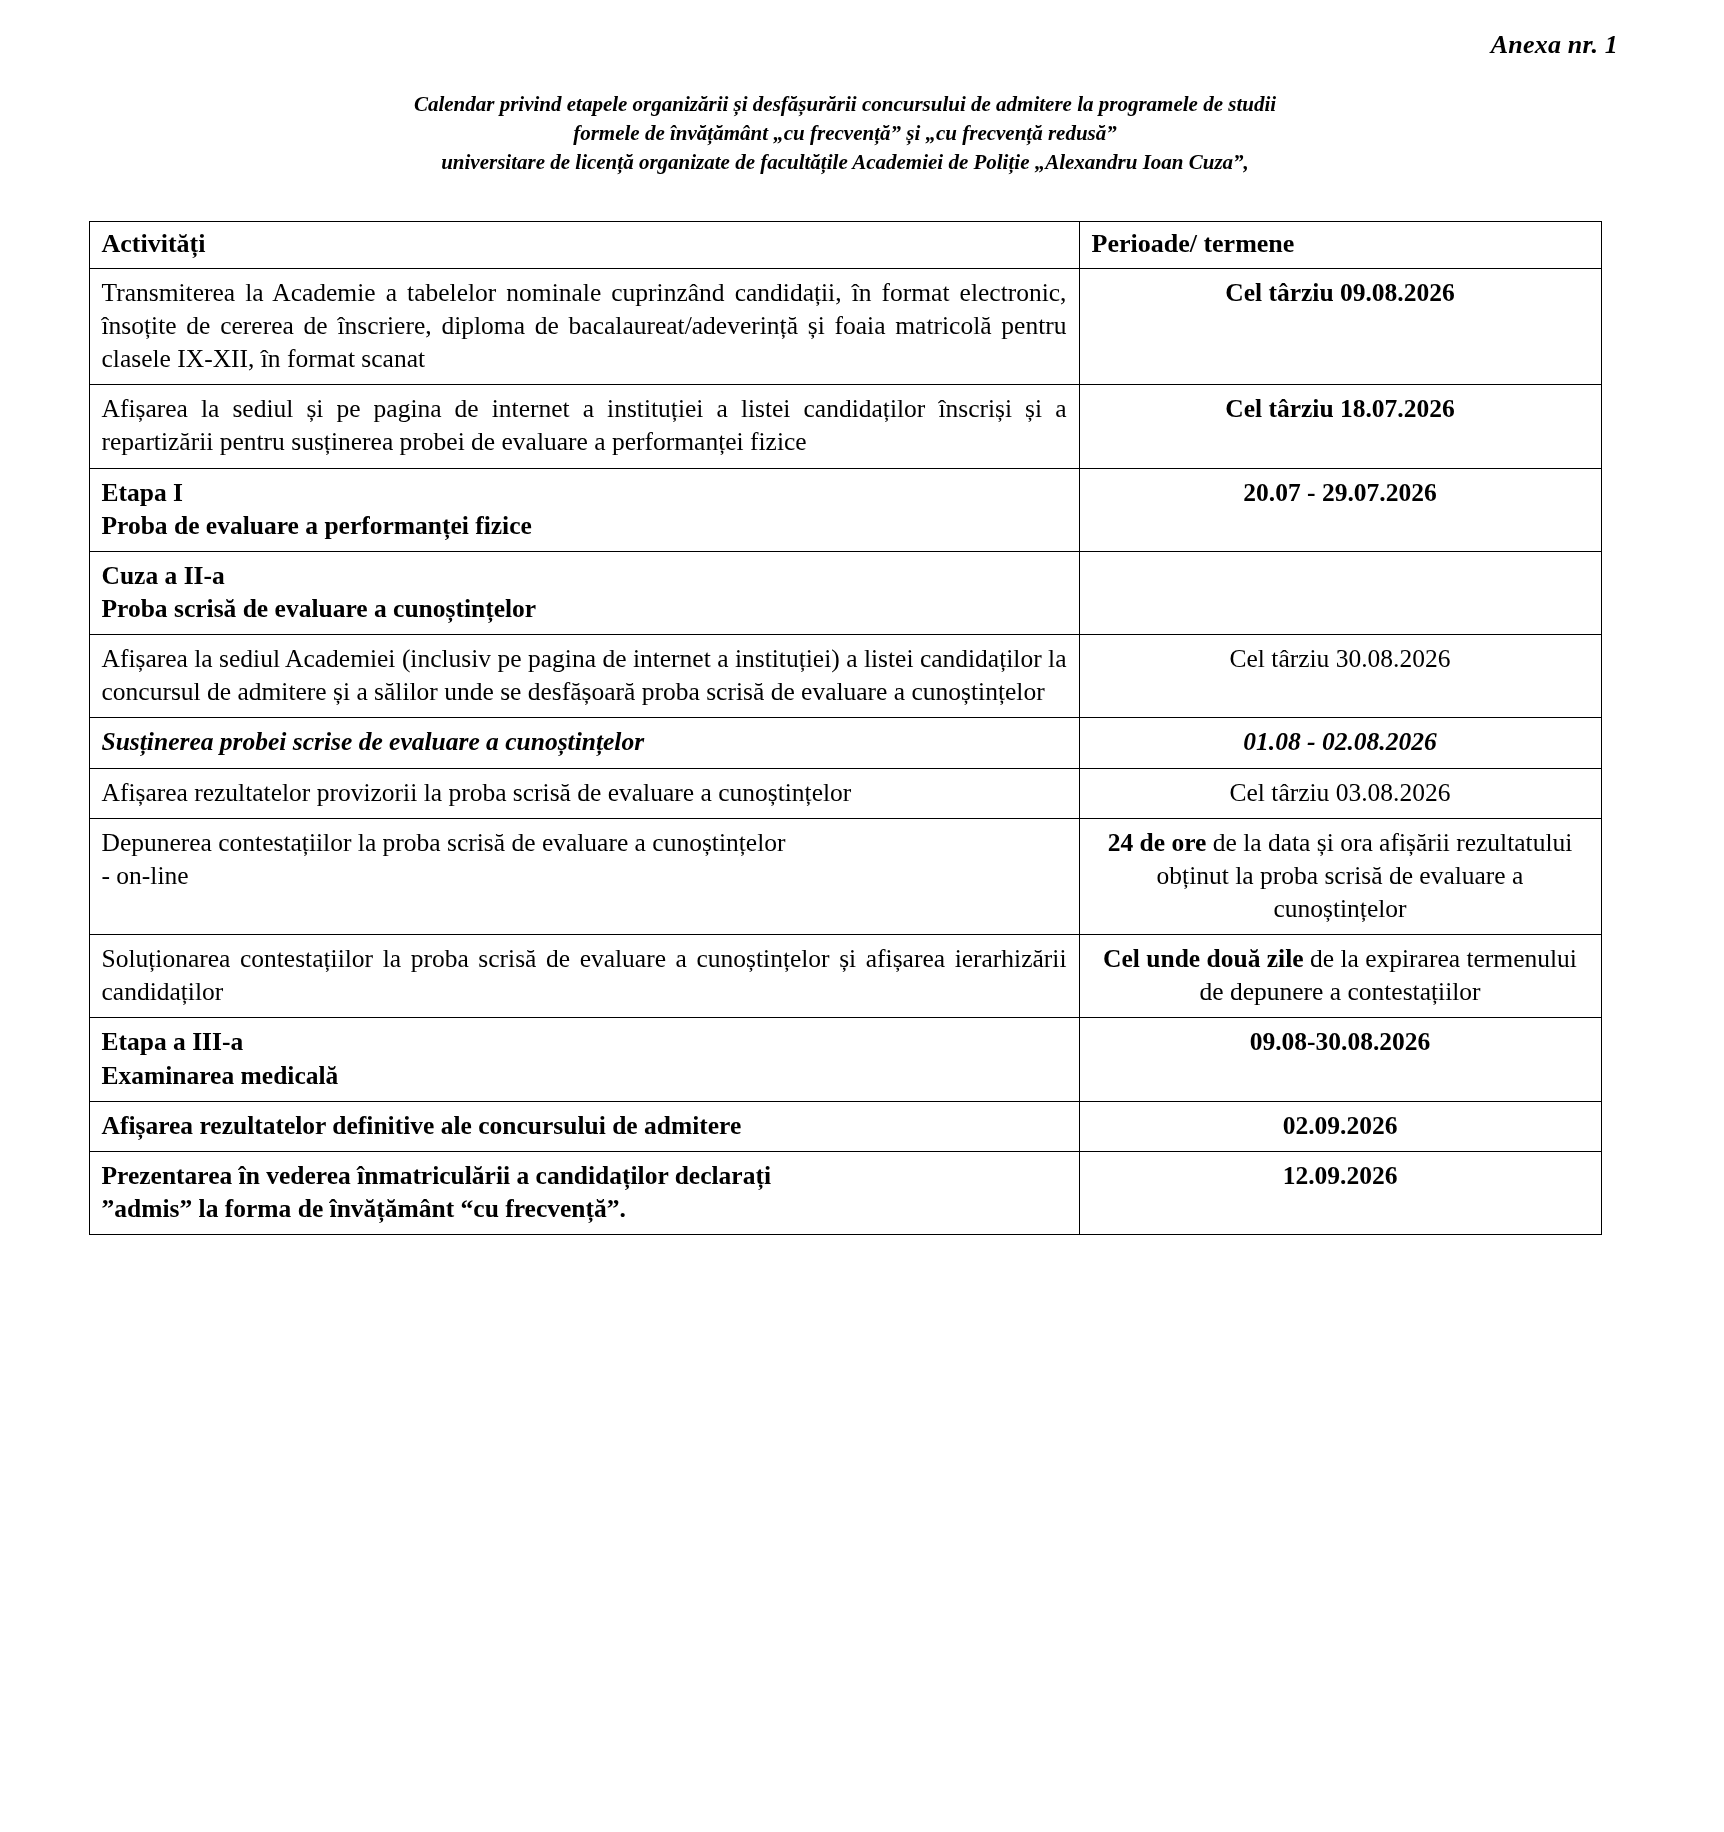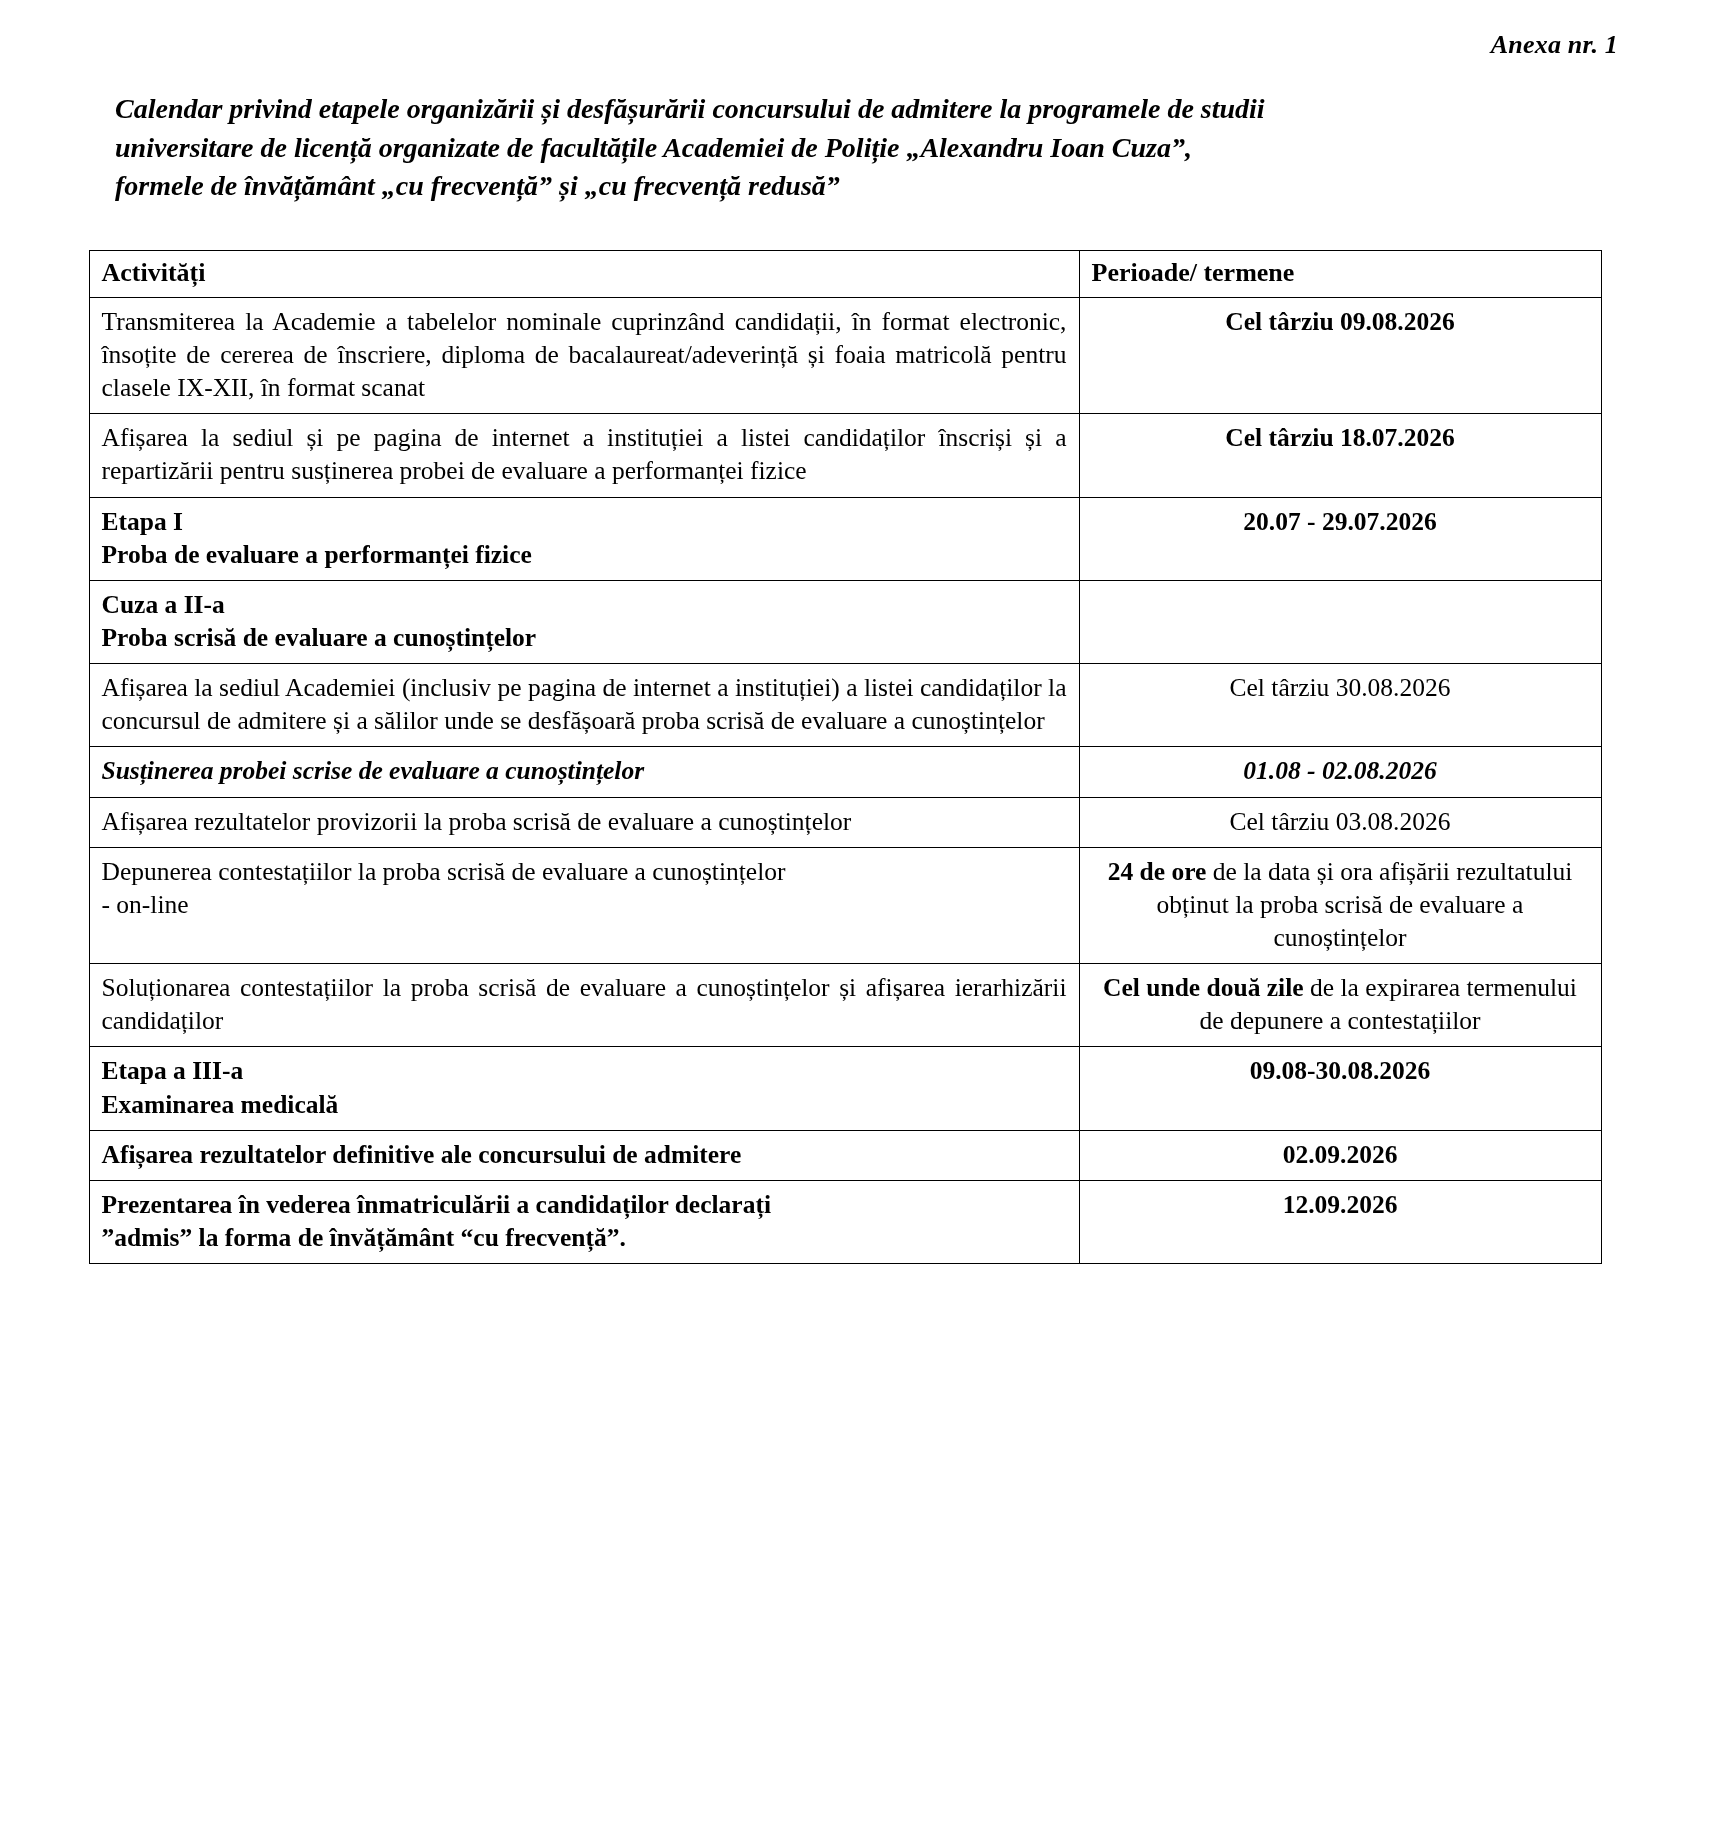--- a/index.html
+++ b/index.html
@@ -22,23 +22,24 @@
   }
   .annex-label {
     text-align: right;
     font-weight: bold;
     font-style: italic;
     font-size: 26px;
     letter-spacing: 0.2px;
     margin: 8px 28px 0 0;
   }
   .doc-title {
+    text-align: center;
     font-weight: bold;
     font-style: italic;
-    font-size: 28px;
+    font-size: 21px;
     line-height: 1.38;
     margin: 30px auto 0 auto;
     width: 1460px;
   }
   .doc-title .t-line { display: block; }
 
   table.calendar {
     border-collapse: collapse;
     margin: 44px auto 0 auto;
     width: 1512px;
@@ -88,22 +89,22 @@
 </style>
 </head>
 <body>
 
 <div class="page">
 
   <div class="annex-label">Anexa nr. 1</div>
 
   <div class="doc-title">
     <span class="t-line">Calendar privind etapele organizării și desfășurării concursului de admitere la programele de studii</span>
+    <span class="t-line">formele de învățământ „cu frecvență” și „cu frecvență redusă”</span>
     <span class="t-line">universitare de licență organizate de facultățile Academiei de Poliție „Alexandru Ioan Cuza”,</span>
-    <span class="t-line">formele de învățământ „cu frecvență” și „cu frecvență redusă”</span>
   </div>
 
   <table class="calendar">
     <colgroup>
       <col class="c-activity">
       <col class="c-period">
     </colgroup>
     <thead>
       <tr>
         <th>Activități</th>

